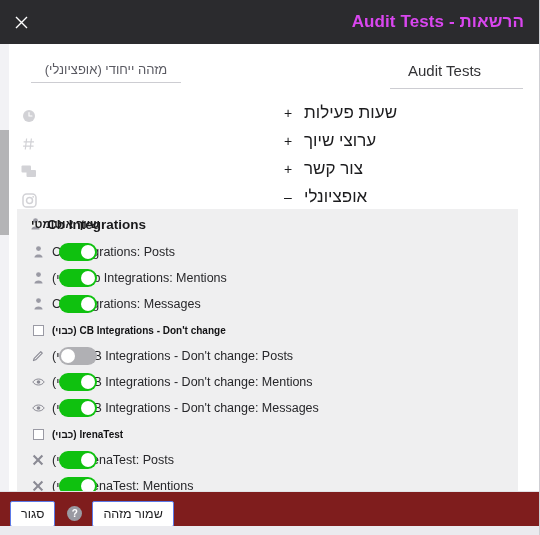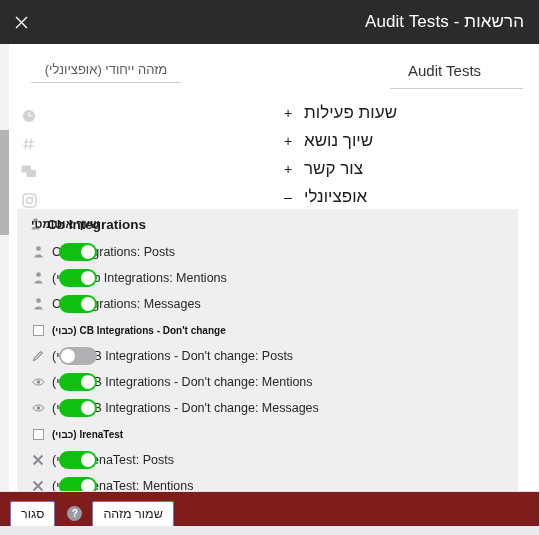--- a/index.html
+++ b/index.html
@@ -21,23 +21,23 @@
   
   .titlebar {
     position: absolute; top: 0; left: 0;
     width: 540px; height: 44px;
     background: #2b2b2e;
     display: flex; align-items: center;
     direction: rtl;
   }
   .titlebar .title {
     flex: 1;
-    color: #ffffff;
+    color: #d946ef;
     font-size: 17px;
-    font-weight: 400;
+    font-weight: 700;
     padding-right: 16px;
     letter-spacing: .1px;
     white-space: nowrap;
   }
   .close-btn {
     width: 42px; height: 44px;
     display: flex; align-items: center; justify-content: center;
     cursor: pointer;
   }
   .close-btn svg { display: block; }
@@ -339,21 +339,21 @@
         </svg>
       </div>
     </div>
 
     <div class="accordion">
       <div class="acc-item">
         <span class="acc-label">שעות פעילות</span>
         <span class="acc-sign">+</span>
       </div>
       <div class="acc-item">
-        <span class="acc-label">שיוך נושא</span>
+        <span class="acc-label">ערוצי שיוך</span>
         <span class="acc-sign">+</span>
       </div>
       <div class="acc-item">
         <span class="acc-label">צור קשר</span>
         <span class="acc-sign">+</span>
       </div>
       <div class="acc-item">
         <span class="acc-label">אופציונלי</span>
         <span class="acc-sign">–</span>
       </div>

